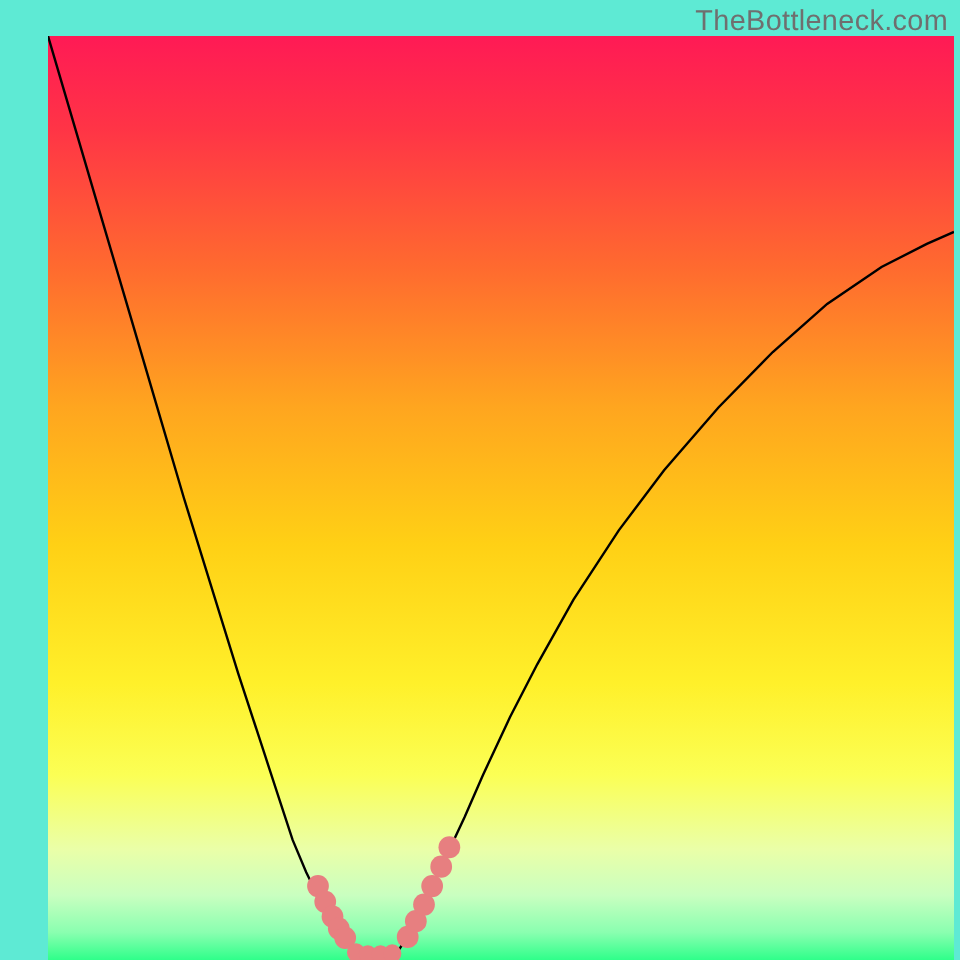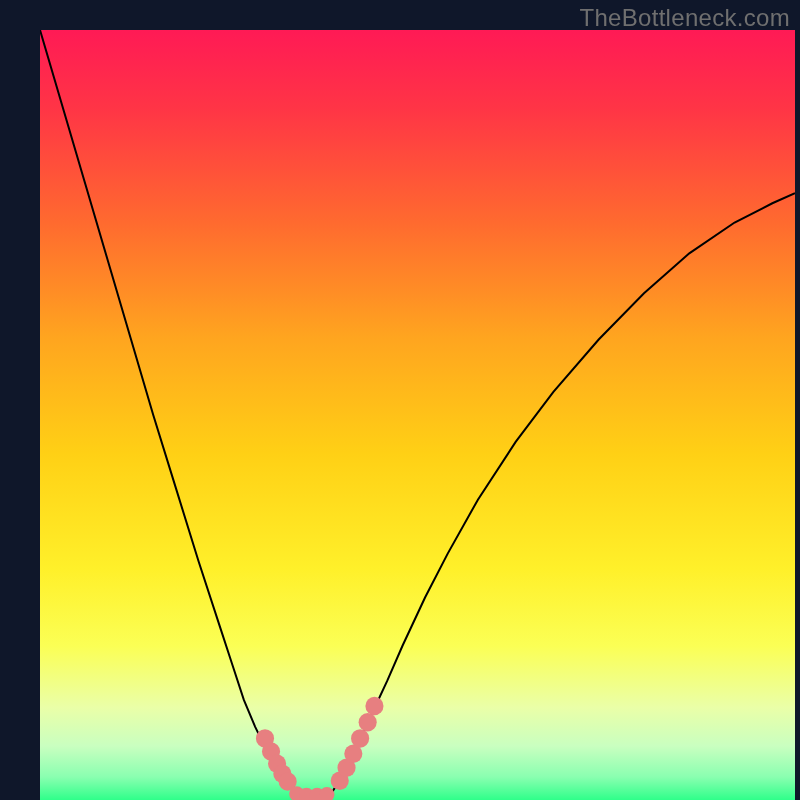--- a/index.html
+++ b/index.html
@@ -8,21 +8,21 @@
     width: 800px;
     height: 800px;
     background: #000;
     overflow: hidden;
     font-family: Arial, Helvetica, sans-serif;
   }
   .outer {
     position: relative;
     width: 800px;
     height: 800px;
-    background: #0f172a;
+    background: #5eead4;
   }
   .watermark {
     position: absolute;
     top: 4px;
     right: 10px;
     color: #6f6f6f;
     font-size: 24px;
     font-weight: 500;
     letter-spacing: 0.3px;
     z-index: 10;

